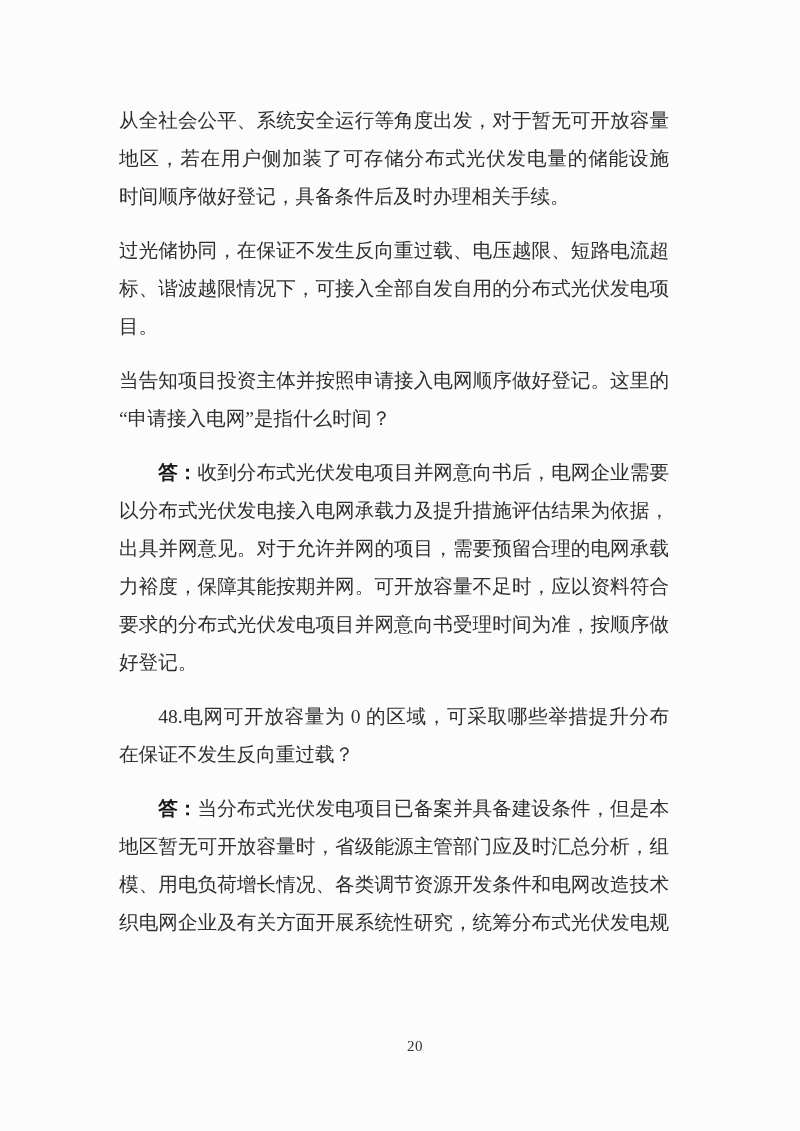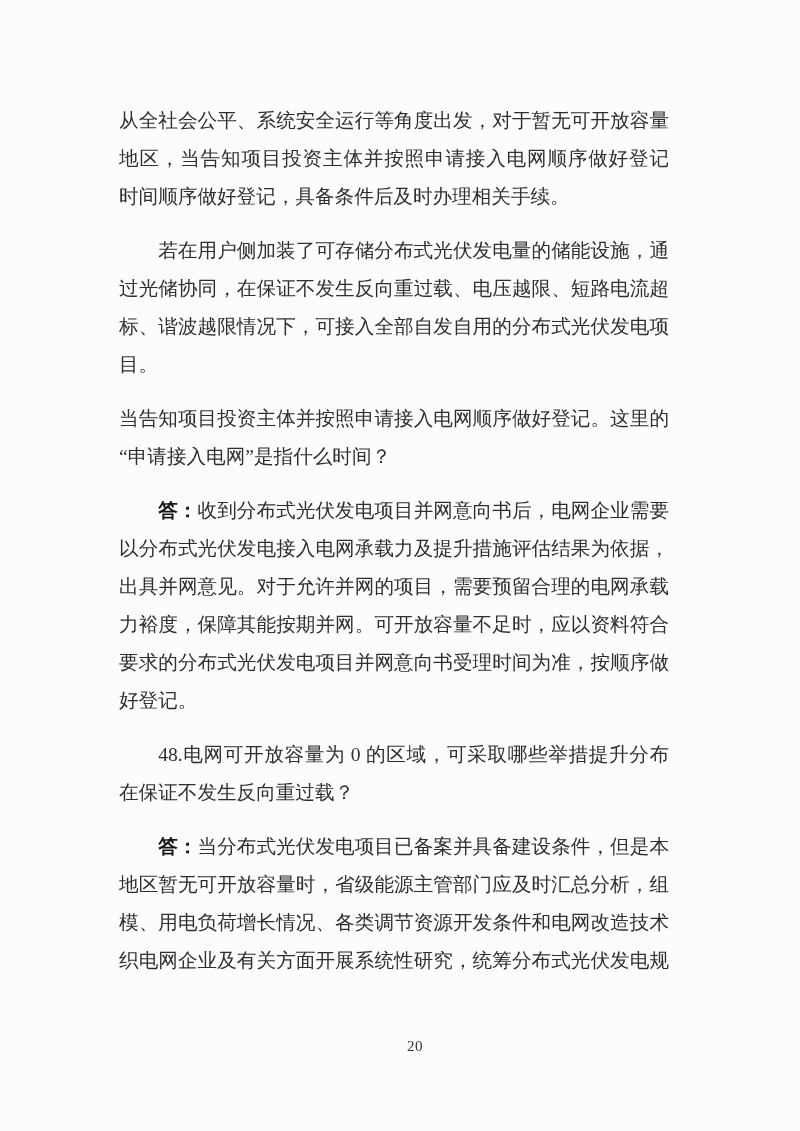--- a/index.html
+++ b/index.html
@@ -59,25 +59,24 @@
     letter-spacing: 0.5px;
   }
 </style>
 </head>
 <body>
 
 <div class="page">
   <div class="doc-body">
       <div class="para body">
         <div class="line">从全社会公平、系统安全运行等角度出发，对于暂无可开放容量</div>
-        <div class="line">地区，当告知项目投资主体并按照申请接入电网顺序做好登记</div>
+        <div class="line">地区，若在用户侧加装了可存储分布式光伏发电量的储能设施</div>
         <div class="line end">时间顺序做好登记，具备条件后及时办理相关手续。</div>
       </div>
       <div class="para body">
-        <div class="line first">若在用户侧加装了可存储分布式光伏发电量的储能设施，通</div>
         <div class="line">过光储协同，在保证不发生反向重过载、电压越限、短路电流超</div>
         <div class="line">标、谐波越限情况下，可接入全部自发自用的分布式光伏发电项</div>
         <div class="line end">目。</div>
       </div>
       <div class="para question">
         <div class="line">当告知项目投资主体并按照申请接入电网顺序做好登记。这里的</div>
         <div class="line end">“申请接入电网”是指什么时间？</div>
       </div>
       <div class="para answer">
         <div class="line first"><span class="answer-label">答：</span>收到分布式光伏发电项目并网意向书后，电网企业需要</div>

